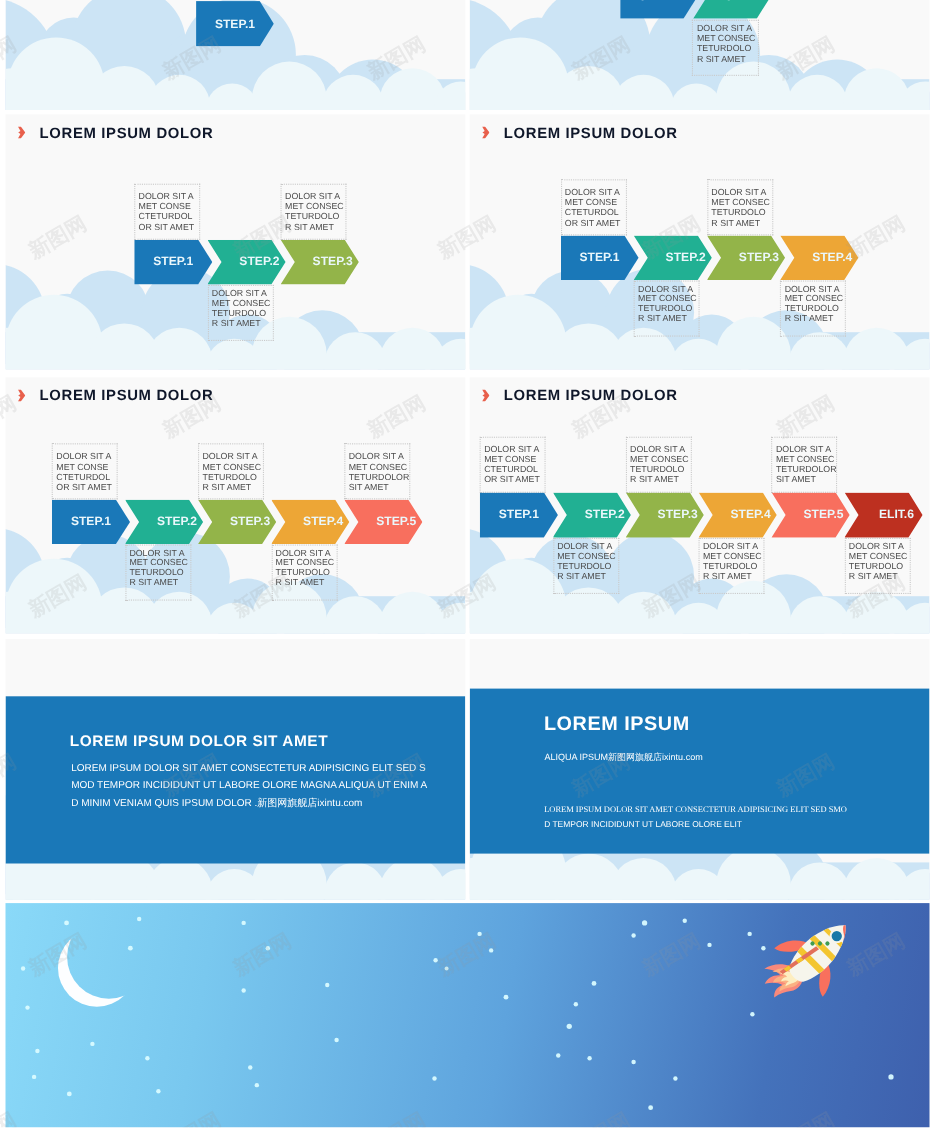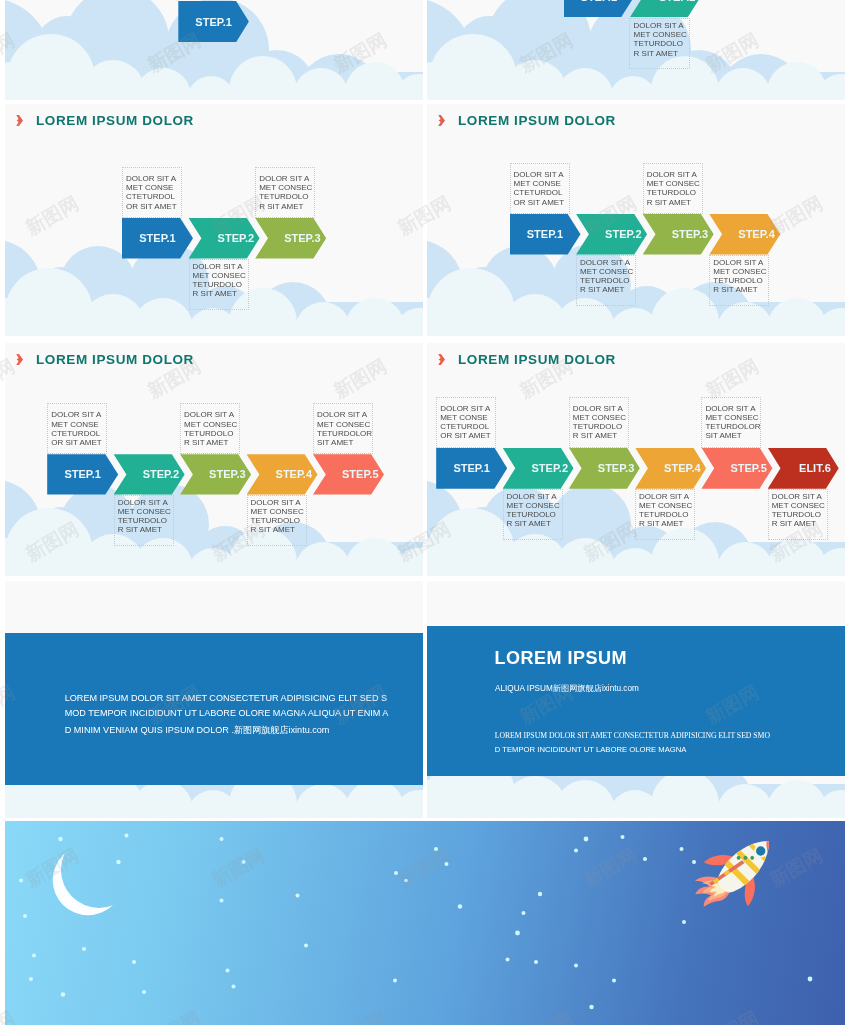--- a/index.html
+++ b/index.html
@@ -1,21 +1,21 @@
 <!DOCTYPE html>
 <html><head>
 <meta charset="utf-8">
 <style>
 html,body{margin:0;padding:0;}
 body{width:850px;height:1025px;background:#ffffff;font-family:"Liberation Sans",sans-serif;overflow:hidden;}
 .page{position:relative;width:850px;height:1025px;background:#ffffff;}
 .slide{position:absolute;overflow:hidden;background:#f9f9f9;}
 .slide>*{position:absolute;}
 .cloudsvg{position:absolute;left:0;bottom:0;width:100%;display:block;}
-.slide-title{position:absolute;color:#0f766e;font-weight:bold;letter-spacing:0.6px;white-space:nowrap;}
+.slide-title{position:absolute;color:#0f172a;font-weight:bold;letter-spacing:0.6px;white-space:nowrap;}
 .bullet-icon{position:absolute;}
 .chev{position:absolute;display:flex;align-items:center;justify-content:center;color:#eaf7fb;font-weight:bold;white-space:nowrap;}
 .dbox{position:absolute;border:1px dotted #c9c9c9;color:#4b4b4b;box-sizing:border-box;}
 .dbox span{display:block;}
 .bluebox{position:absolute;background:#1a78b8;}
 .bb-title{position:absolute;color:#ffffff;font-weight:bold;white-space:nowrap;letter-spacing:0.5px;}
 .bb-body{position:absolute;color:#ffffff;}
 .wm{position:absolute;color:rgba(150,150,150,0.16);font-weight:bold;transform:rotate(-30deg);pointer-events:none;}
 </style>
 </head>
@@ -402,20 +402,21 @@
           <circle cx="158" cy="88" r="30"></circle>
           <circle cx="208" cy="94" r="26"></circle>
           <circle cx="258" cy="82" r="34"></circle>
           <circle cx="318" cy="90" r="28"></circle>
           <circle cx="370" cy="88" r="30"></circle>
           <circle cx="414" cy="92" r="24"></circle>
           <rect x="-4" y="86" width="426" height="14"></rect>
         </g>
       </svg>
       <div class="bluebox" style="left:0px;top:52.3px;width:418px;height:151.4px;"></div>
+      <div class="bb-title" style="left:58.4px;top:83.5px;font-size:14px;">LOREM IPSUM DOLOR SIT AMET</div>
       <div class="bb-body" style="left:59.7px;top:111.5px;font-size:9.1px;white-space:nowrap;">LOREM IPSUM DOLOR SIT AMET CONSECTETUR ADIPISICING ELIT SED S</div>
       <div class="bb-body" style="left:59.7px;top:127.25px;font-size:9.1px;white-space:nowrap;">MOD TEMPOR INCIDIDUNT UT LABORE OLORE MAGNA ALIQUA UT ENIM A</div>
       <div class="bb-body" style="left:59.7px;top:143px;font-size:9.1px;white-space:nowrap;">D MINIM VENIAM QUIS IPSUM DOLOR .新图网旗舰店ixintu.com</div>
     </div>
     <div class="slide" style="left:427px;top:581px;width:418px;height:237px;">
       <svg width="418" height="96" viewBox="0 0 418 96" preserveAspectRatio="none" class="cloudsvg">
         <g fill="#cce4f5">
           <circle cx="-10" cy="46" r="46"></circle>
           <circle cx="56" cy="52" r="25"></circle>
           <circle cx="93" cy="44" r="38"></circle>
@@ -437,21 +438,21 @@
           <circle cx="318" cy="90" r="28"></circle>
           <circle cx="370" cy="88" r="30"></circle>
           <circle cx="414" cy="92" r="24"></circle>
           <rect x="-4" y="86" width="426" height="14"></rect>
         </g>
       </svg>
       <div class="bluebox" style="left:0.4px;top:45.2px;width:418px;height:150.1px;"></div>
       <div class="bb-title" style="left:67.5px;top:67.3px;font-size:18px;">LOREM IPSUM</div>
       <div class="bb-body" style="left:68px;top:101.6px;font-size:8.2px;white-space:nowrap;">ALIQUA IPSUM新图网旗舰店ixintu.com</div>
       <div class="bb-body" style="left:67.7px;top:149.9px;font-size:7.7px;white-space:nowrap;font-family:Liberation Serif, serif;">LOREM IPSUM DOLOR SIT AMET CONSECTETUR ADIPISICING  ELIT SED SMO</div>
-      <div class="bb-body" style="left:67.7px;top:163.5px;font-size:7.7px;white-space:nowrap;">D TEMPOR INCIDIDUNT  UT LABORE OLORE MAGNA</div>
+      <div class="bb-body" style="left:67.7px;top:163.5px;font-size:7.7px;white-space:nowrap;">D TEMPOR INCIDIDUNT  UT LABORE OLORE ELIT</div>
     </div>
     <div class="slide" style="left: 5px; top: 821px; width: 840px; height: 204px; background: linear-gradient(100deg, rgb(138, 217, 248) 0%, rgb(121, 200, 239) 22%, rgb(94, 163, 221) 54%, rgb(68, 114, 187) 82%, rgb(62, 96, 173) 100%);">
       <svg width="840" height="204" viewBox="0 0 840 204" style="position:absolute;left:0;top:0;">
         <circle cx="55.5" cy="18.0" r="2.2" fill="#d9fbff" opacity="0.95"></circle>
         <circle cx="121.5" cy="14.5" r="2" fill="#d9fbff" opacity="0.95"></circle>
         <circle cx="216.5" cy="18.0" r="2" fill="#d9fbff" opacity="0.95"></circle>
         <circle cx="113.5" cy="41.0" r="2.2" fill="#d9fbff" opacity="0.95"></circle>
         <circle cx="238.5" cy="41.0" r="2" fill="#d9fbff" opacity="0.95"></circle>
         <circle cx="16.0" cy="59.5" r="2" fill="#d9fbff" opacity="0.95"></circle>
         <circle cx="391.0" cy="52.0" r="2" fill="#d9fbff" opacity="0.95"></circle>

